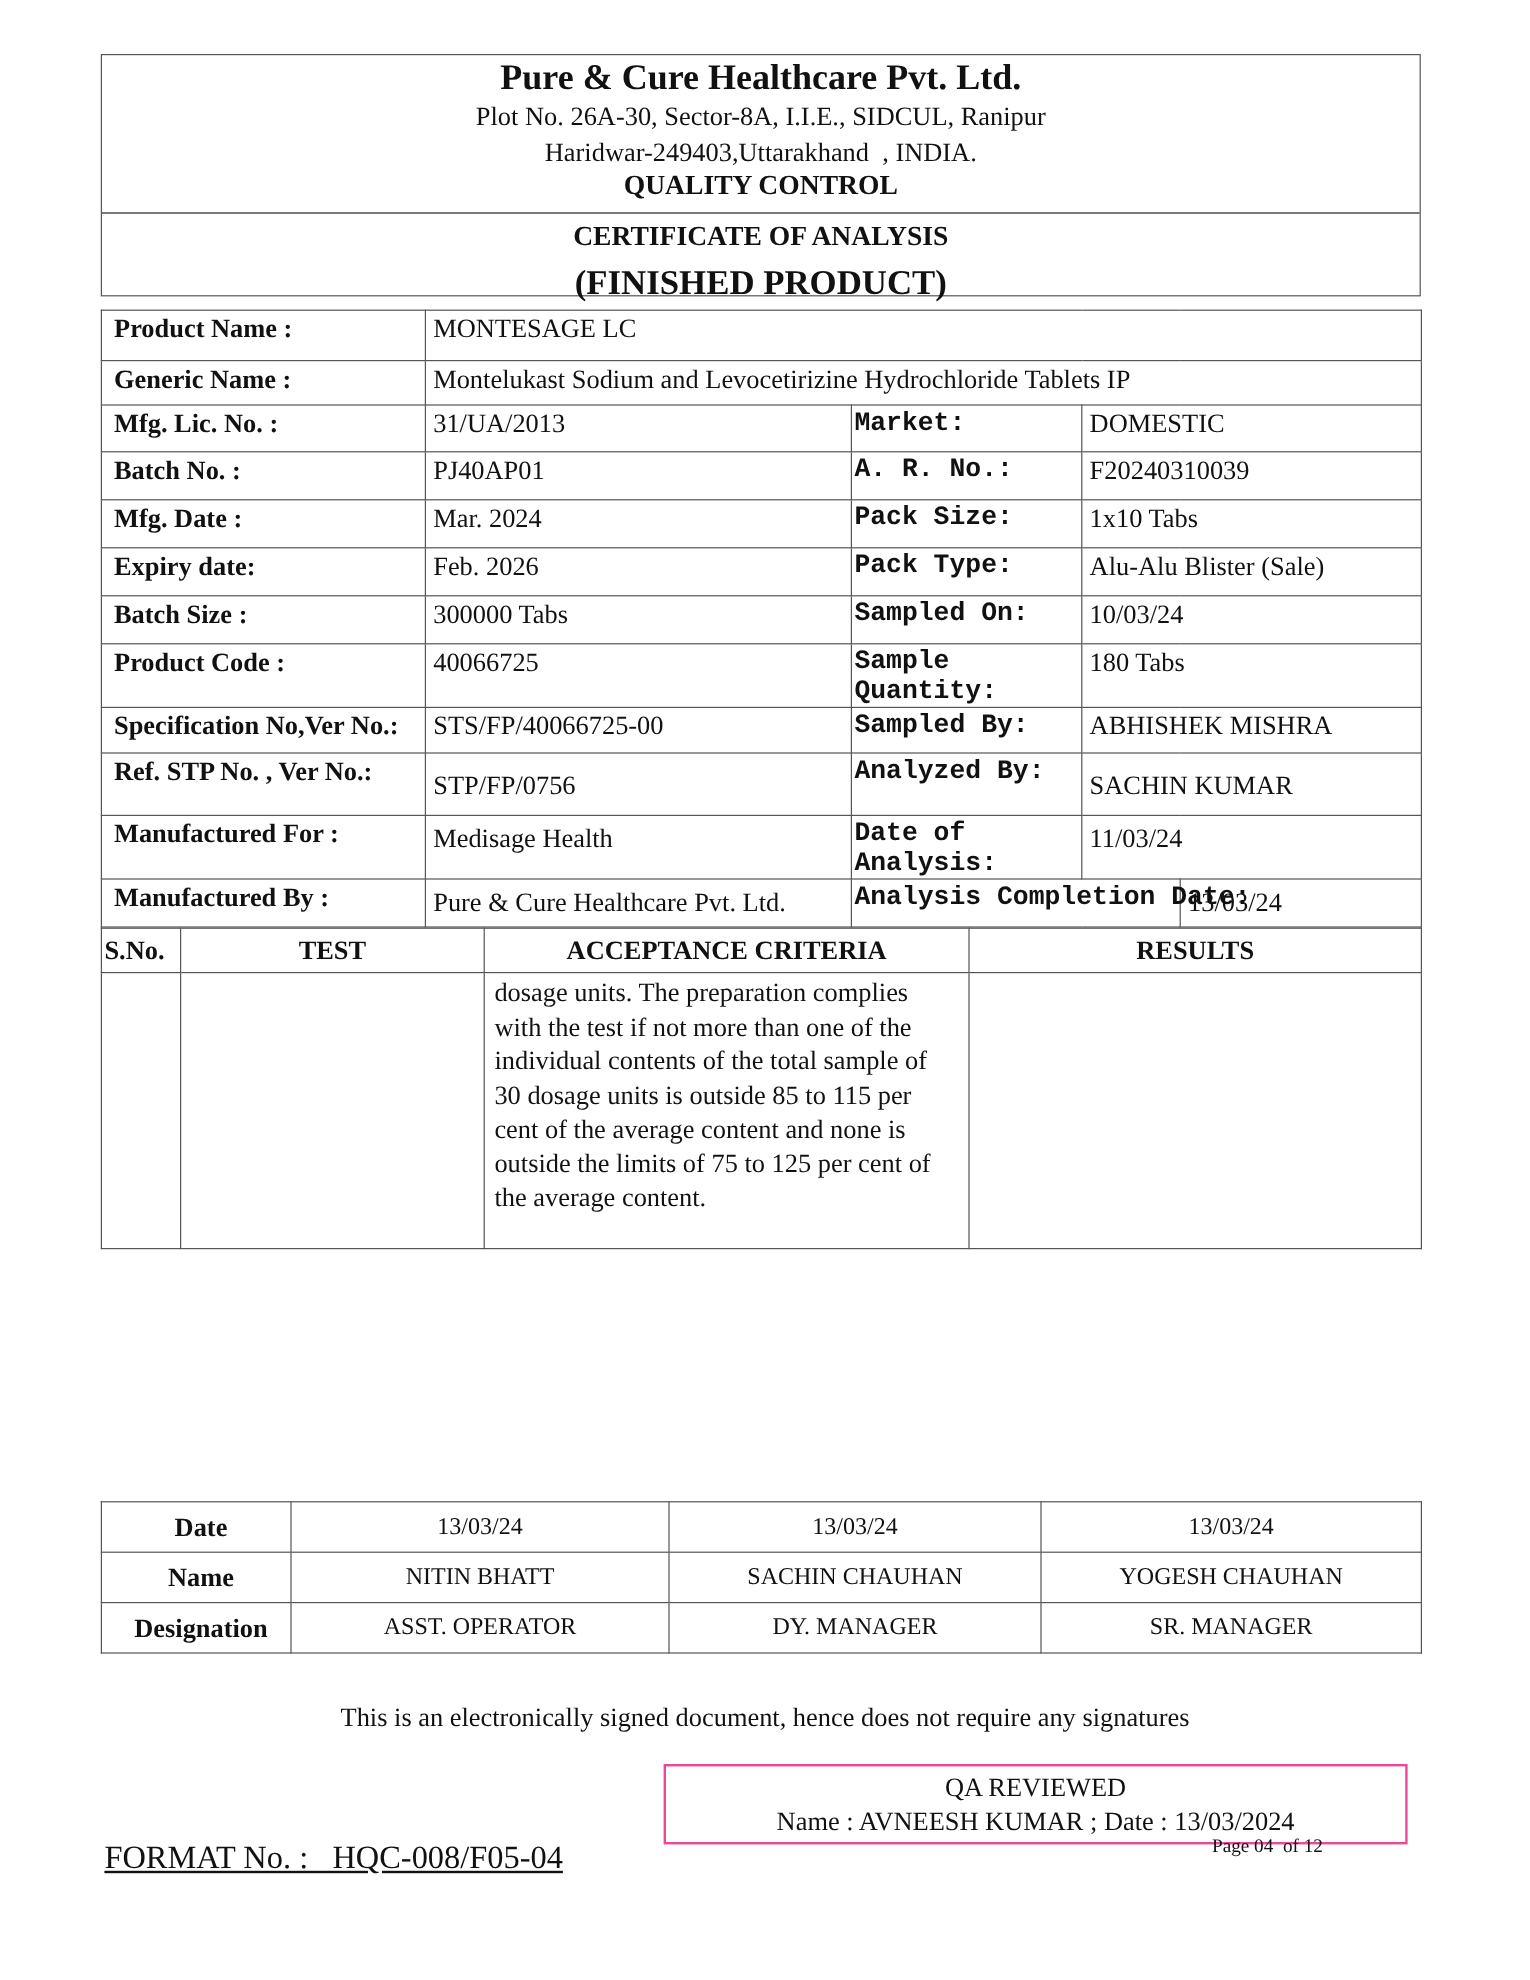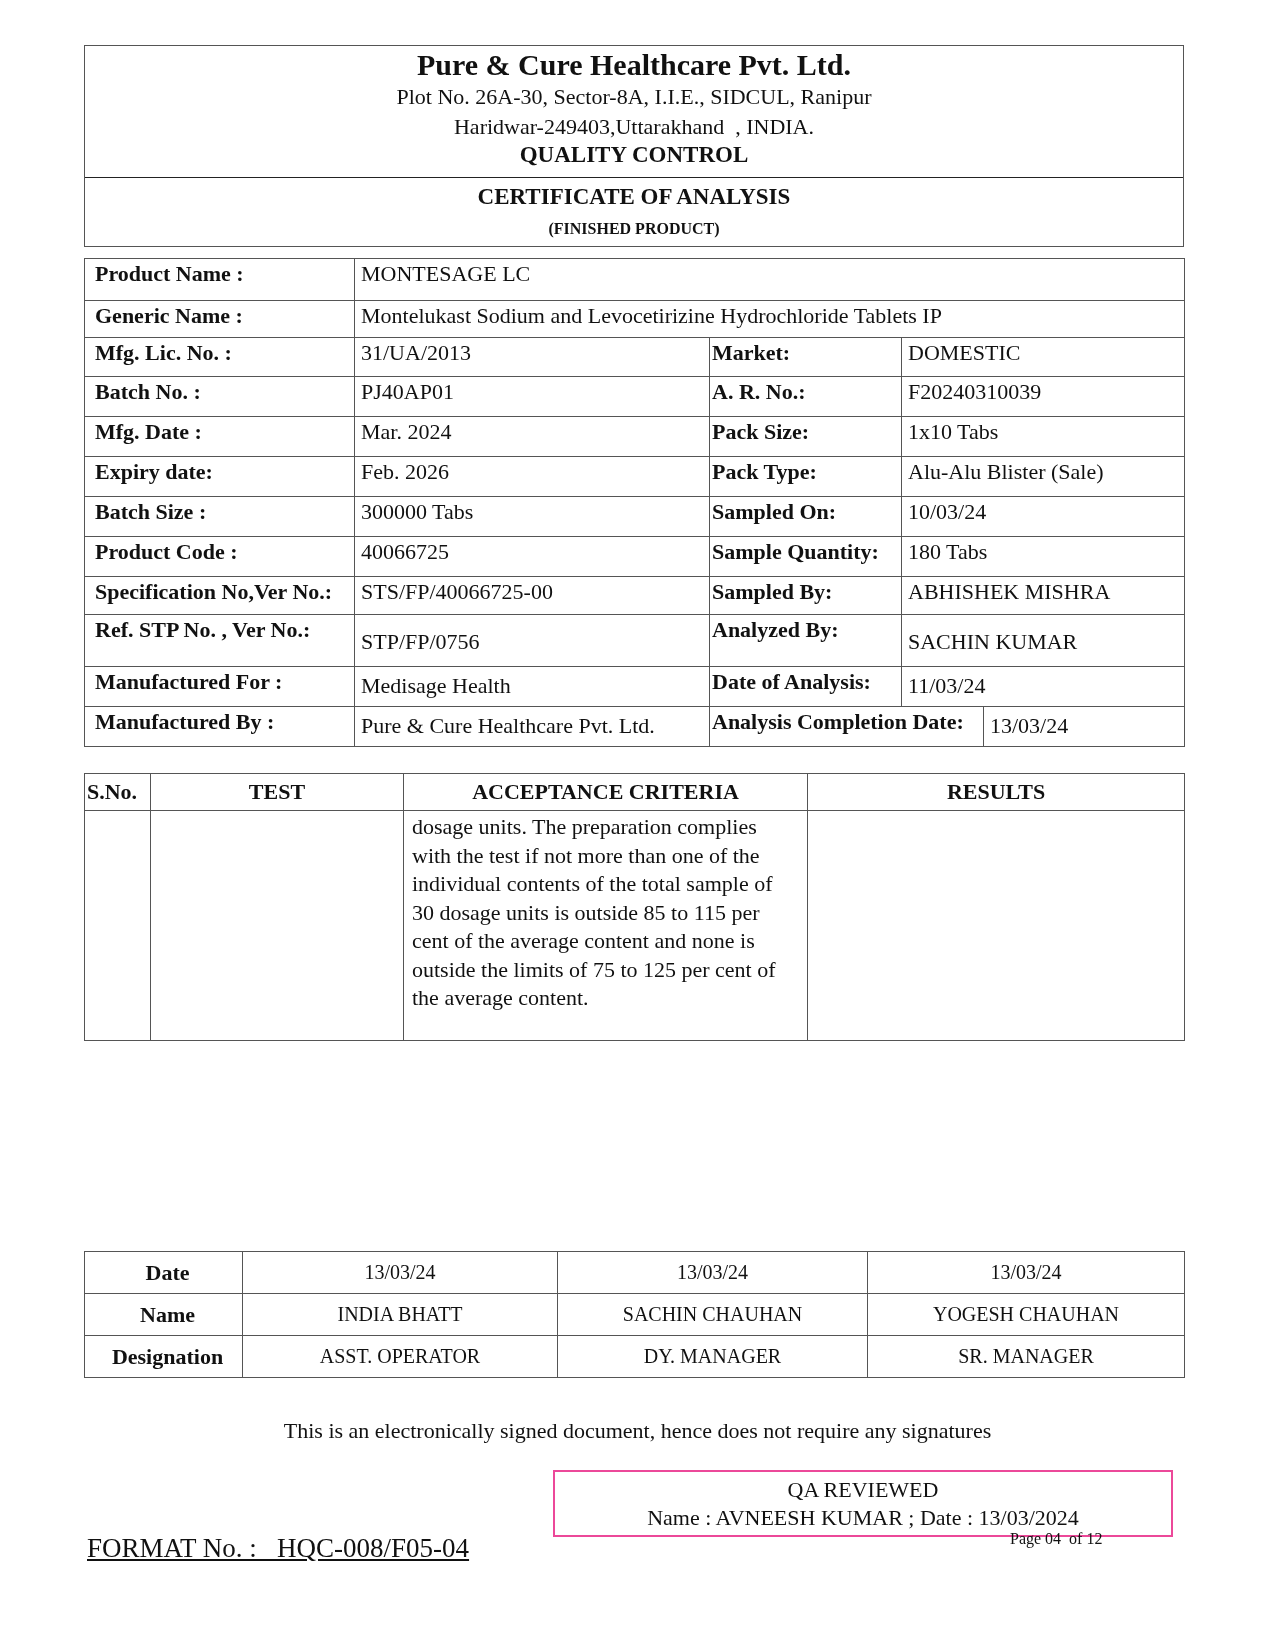--- a/index.html
+++ b/index.html
@@ -7,29 +7,29 @@
          font-family:"Liberation Serif", "DejaVu Serif", serif; color:#111; }
   .abs { position:absolute; }
   .hdr { left:84px; top:45px; width:1100px; height:202px; border:1.5px solid #555; box-sizing:border-box; }
   .hdr .div { position:absolute; left:0; right:0; top:131px; border-top:1.5px solid #222; }
   .center { text-align:center; position:absolute; left:0; right:0; }
   .co-name { top:2px; font-size:30px; font-weight:bold; }
   .addr1 { top:38px; font-size:22px; }
   .addr2 { top:68px; font-size:22px; }
   .qc { top:96px; font-size:23px; font-weight:bold; }
   .coa { top:138px; font-size:23px; font-weight:bold; }
-  .fp { top:174px; font-size:16px; font-weight:bold; }
+  .fp { top:174px; font-size:29px; font-weight:bold; }
 
   table { border-collapse:collapse; position:absolute; table-layout:fixed; }
   td, th { border:1.4px solid #555; font-size:22px; vertical-align:top; padding:0; }
   .info { left:84px; top:258px; width:1100px; }
   .info td { padding:2px 0 0 10px; }
   .info td.lbl { font-weight:bold;margin-top:34px; }
   .info td.val { padding-left:6px; }
-  .info td.lbl2 { font-weight:bold; padding-left:2px; }
+  .info td.lbl2 { font-weight:bold; padding-left:2px;font-family:Liberation Mono, monospace; }
 
   .tests { left:84px; top:773px; width:1100px; }
   .tests th { font-weight:bold; font-size:22px; height:36px; vertical-align:middle; text-align:center; }
   .tests td.crit { padding:2px 8px; line-height:28.5px; height:225px; font-size:22px; }
 
   .sign { left:84px; top:1251px; width:1100px; }
   .sign td { height:41px; vertical-align:middle; text-align:center; font-size:20px; }
   .sign td.rl { text-align:center; padding-left:8px; font-weight:bold; font-size:22px; }
   .sign td.ch { font-weight:bold; font-size:22px; }
 
@@ -163,21 +163,21 @@
     </colgroup>
   <tbody>
   <tr>
     <td class="rl">Date</td>
     <td>13/03/24</td>
     <td>13/03/24</td>
     <td>13/03/24</td>
   </tr>
   <tr>
     <td class="rl">Name</td>
-    <td>INDIA BHATT</td>
+    <td>NITIN BHATT</td>
     <td>SACHIN CHAUHAN</td>
     <td>YOGESH CHAUHAN</td>
   </tr>
   <tr>
     <td class="rl">Designation</td>
     <td>ASST. OPERATOR</td>
     <td>DY. MANAGER</td>
     <td>SR. MANAGER</td>
   </tr>
 </tbody>

